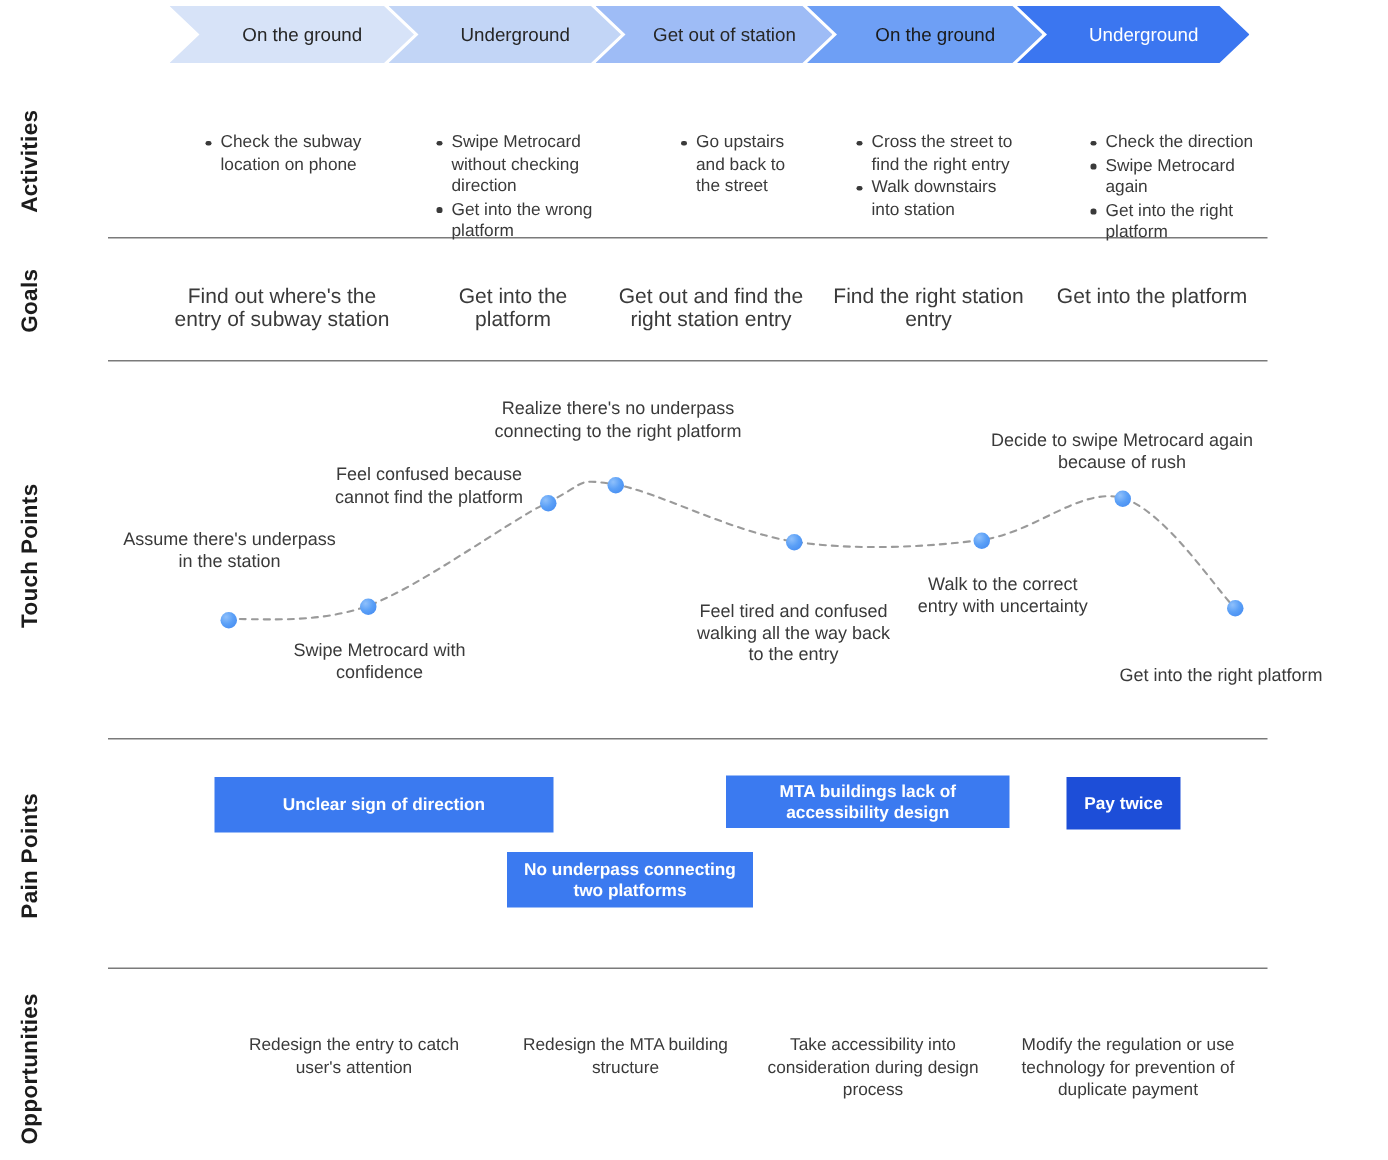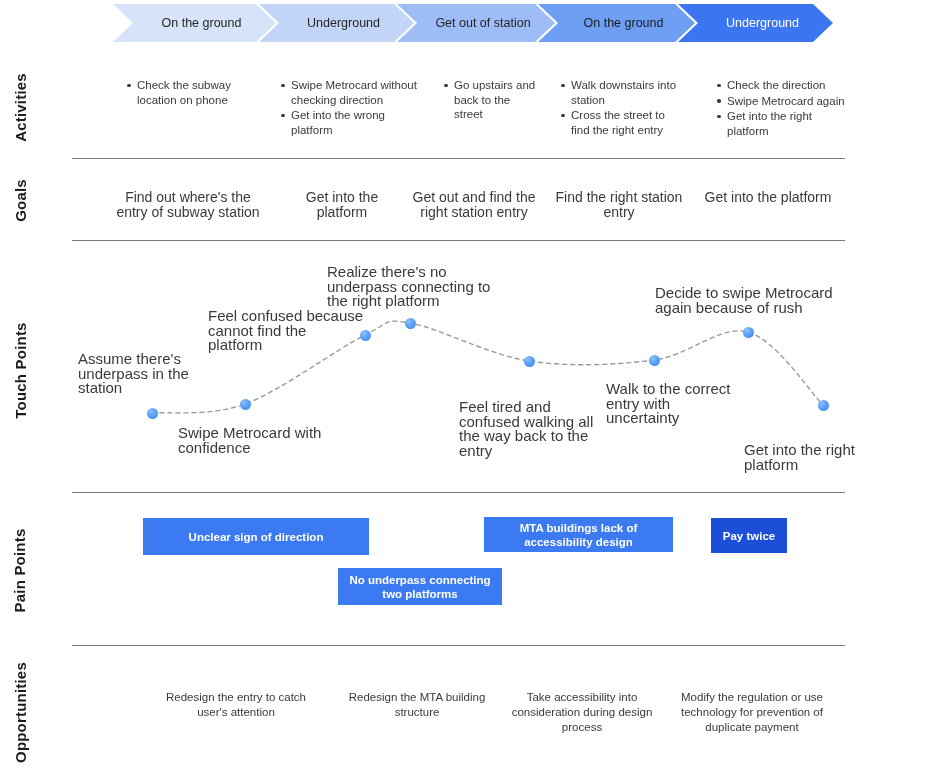--- a/index.html
+++ b/index.html
@@ -71,21 +71,21 @@
 
   
   .act-col {
     position: absolute;
     top: 72px;
     font-size: 11.5px;
     line-height: 14.5px;
     color: #3a3a3a;
   }
   .act-col ul {
-    margin: 6px;
+    margin: 16px;
     padding: 0 0 0 13px;
     list-style: none;
   }
   .act-col li {
     position: relative;
     margin-bottom: 1px;
   }
   .act-col li::before {
     content: "";
     position: absolute;
@@ -111,22 +111,23 @@
   .tp-layer {
     position: absolute;
     left: 0;
     top: 0;
     width: 925px;
     height: 773px;
     pointer-events: none;
   }
   .tp-label {
     position: absolute;
-    font-size: 15px;
+    font-size: 12px;
     line-height: 14.5px;
+    text-align: center;
     color: #3a3a3a;
   }
   .tp-dot {
     position: absolute;
     width: 11px;
     height: 11px;
     border-radius: 50%;
     background: radial-gradient(circle at 34% 30%, #8fc0fb 0%, #5ba0f7 45%, #3f86ef 100%);
   }
 
@@ -212,22 +213,22 @@
         <li>Get into the wrong platform</li>
       </ul>
     </div>
     <div class="act-col" style="left: 435px; width: 110px;">
       <ul>
         <li>Go upstairs and back to the street</li>
       </ul>
     </div>
     <div class="act-col" style="left: 552px; width: 140px;">
       <ul>
+        <li>Cross the street to find the right entry</li>
         <li>Walk downstairs into station</li>
-        <li>Cross the street to find the right entry</li>
       </ul>
     </div>
     <div class="act-col" style="left: 708px; width: 150px;">
       <ul>
         <li>Check the direction</li>
         <li>Swipe Metrocard again</li>
         <li>Get into the right platform</li>
       </ul>
     </div>
   </div>

